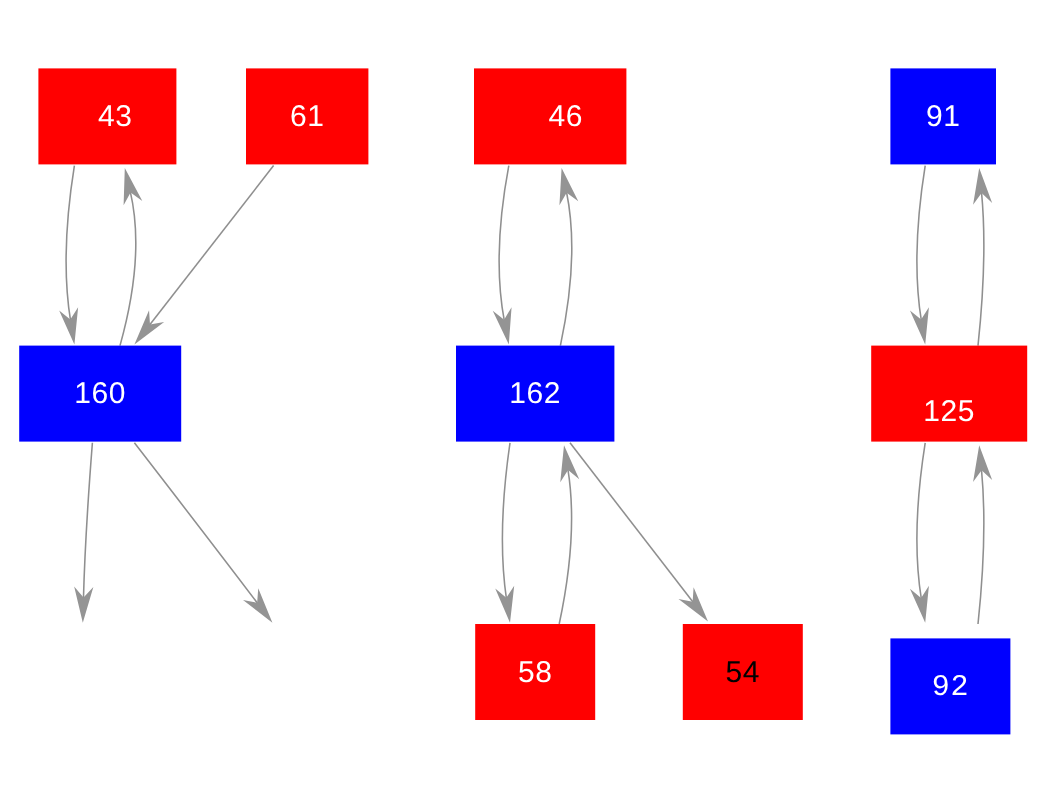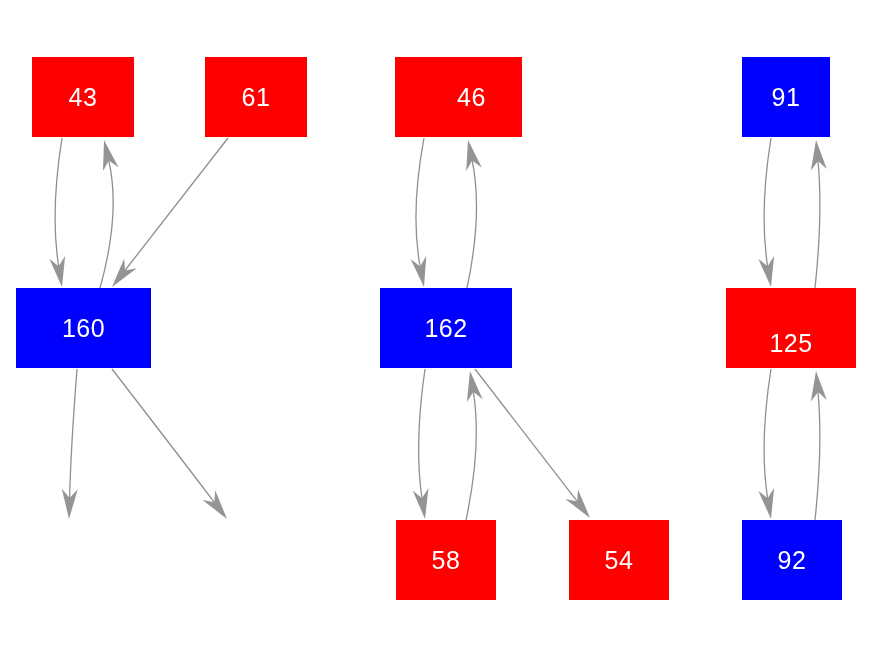--- a/index.html
+++ b/index.html
@@ -70,21 +70,21 @@
       <path d="M 771 138 Q 759 213 767.7985768289268 267.2578904450483" fill="none" stroke="#8f8f8f" stroke-width="1.3"></path>
       <polygon points="771.0,287.0 758.3,258.7 767.6,266.3 774.1,256.1" fill="#949494"></polygon>
       <path d="M 815 288 Q 823 213 817.9090514662863 159.90867957698526" fill="none" stroke="#8f8f8f" stroke-width="1.3"></path>
       <polygon points="816.0,140.0 826.8,169.1 818.0,160.9 810.9,170.6" fill="#949494"></polygon>
       <path d="M 771 369 Q 759 445 767.7985768289268 499.2578904450483" fill="none" stroke="#8f8f8f" stroke-width="1.3"></path>
       <polygon points="771.0,519.0 758.3,490.7 767.6,498.3 774.1,488.1" fill="#949494"></polygon>
       <path d="M 815 520 Q 823 445 817.8834838231896 390.91111470229083" fill="none" stroke="#8f8f8f" stroke-width="1.3"></path>
       <polygon points="816.0,371.0 826.8,400.1 818.0,391.9 810.9,401.6" fill="#949494"></polygon>
     </svg>
   <div class="nodes-layer">
-      <div class="node" style="left: 32px; top: 57px; width: 102px; height: 80px; background: rgb(255, 0, 0);">
+      <div class="node" style="left: 32px; top: 57px; width: 102px; height: 80px; background: rgb(255, 0, 0); padding-left: 13px;">
         <span style="color: rgb(255, 255, 255);">43</span>
       </div>
       <div class="node" style="left: 205px; top: 57px; width: 102px; height: 80px; background: rgb(255, 0, 0);">
         <span style="color: rgb(255, 255, 255);">61</span>
       </div>
       <div class="node" style="left: 395px; top: 57px; width: 101px; height: 80px; background: rgb(255, 0, 0); padding-left: 26px;">
         <span style="color: rgb(255, 255, 255);">46</span>
       </div>
       <div class="node" style="left: 742px; top: 57px; width: 88px; height: 80px; background: rgb(0, 0, 255);">
         <span style="color: rgb(255, 255, 255);">91</span>
@@ -95,19 +95,19 @@
       <div class="node" style="left: 380px; top: 288px; width: 132px; height: 80px; background: rgb(0, 0, 255);">
         <span style="color: rgb(255, 255, 255);">162</span>
       </div>
       <div class="node" style="left: 726px; top: 288px; width: 130px; height: 80px; background: rgb(255, 0, 0);">
         <span style="color: rgb(255, 255, 255); margin-top: 30px;">125</span>
       </div>
       <div class="node" style="left: 396px; top: 520px; width: 100px; height: 80px; background: rgb(255, 0, 0); align-items: center;">
         <span style="color: rgb(255, 255, 255);">58</span>
       </div>
       <div class="node" style="left: 569px; top: 520px; width: 100px; height: 80px; background: rgb(255, 0, 0);">
-        <span style="color: #ffffff;">54</span>
+        <span style="color: #000000;">54</span>
       </div>
-      <div class="node" style="left: 742px; top: 520px; width: 100px; height: 80px; background: rgb(0, 0, 255);">
+      <div class="node" style="left: 742px; top: 532px; width: 100px; height: 80px; background: rgb(0, 0, 255); font-family: Liberation Mono, monospace;">
         <span style="color: rgb(255, 255, 255);">92</span>
       </div>
     </div>
 </div>
 
 </body></html>

